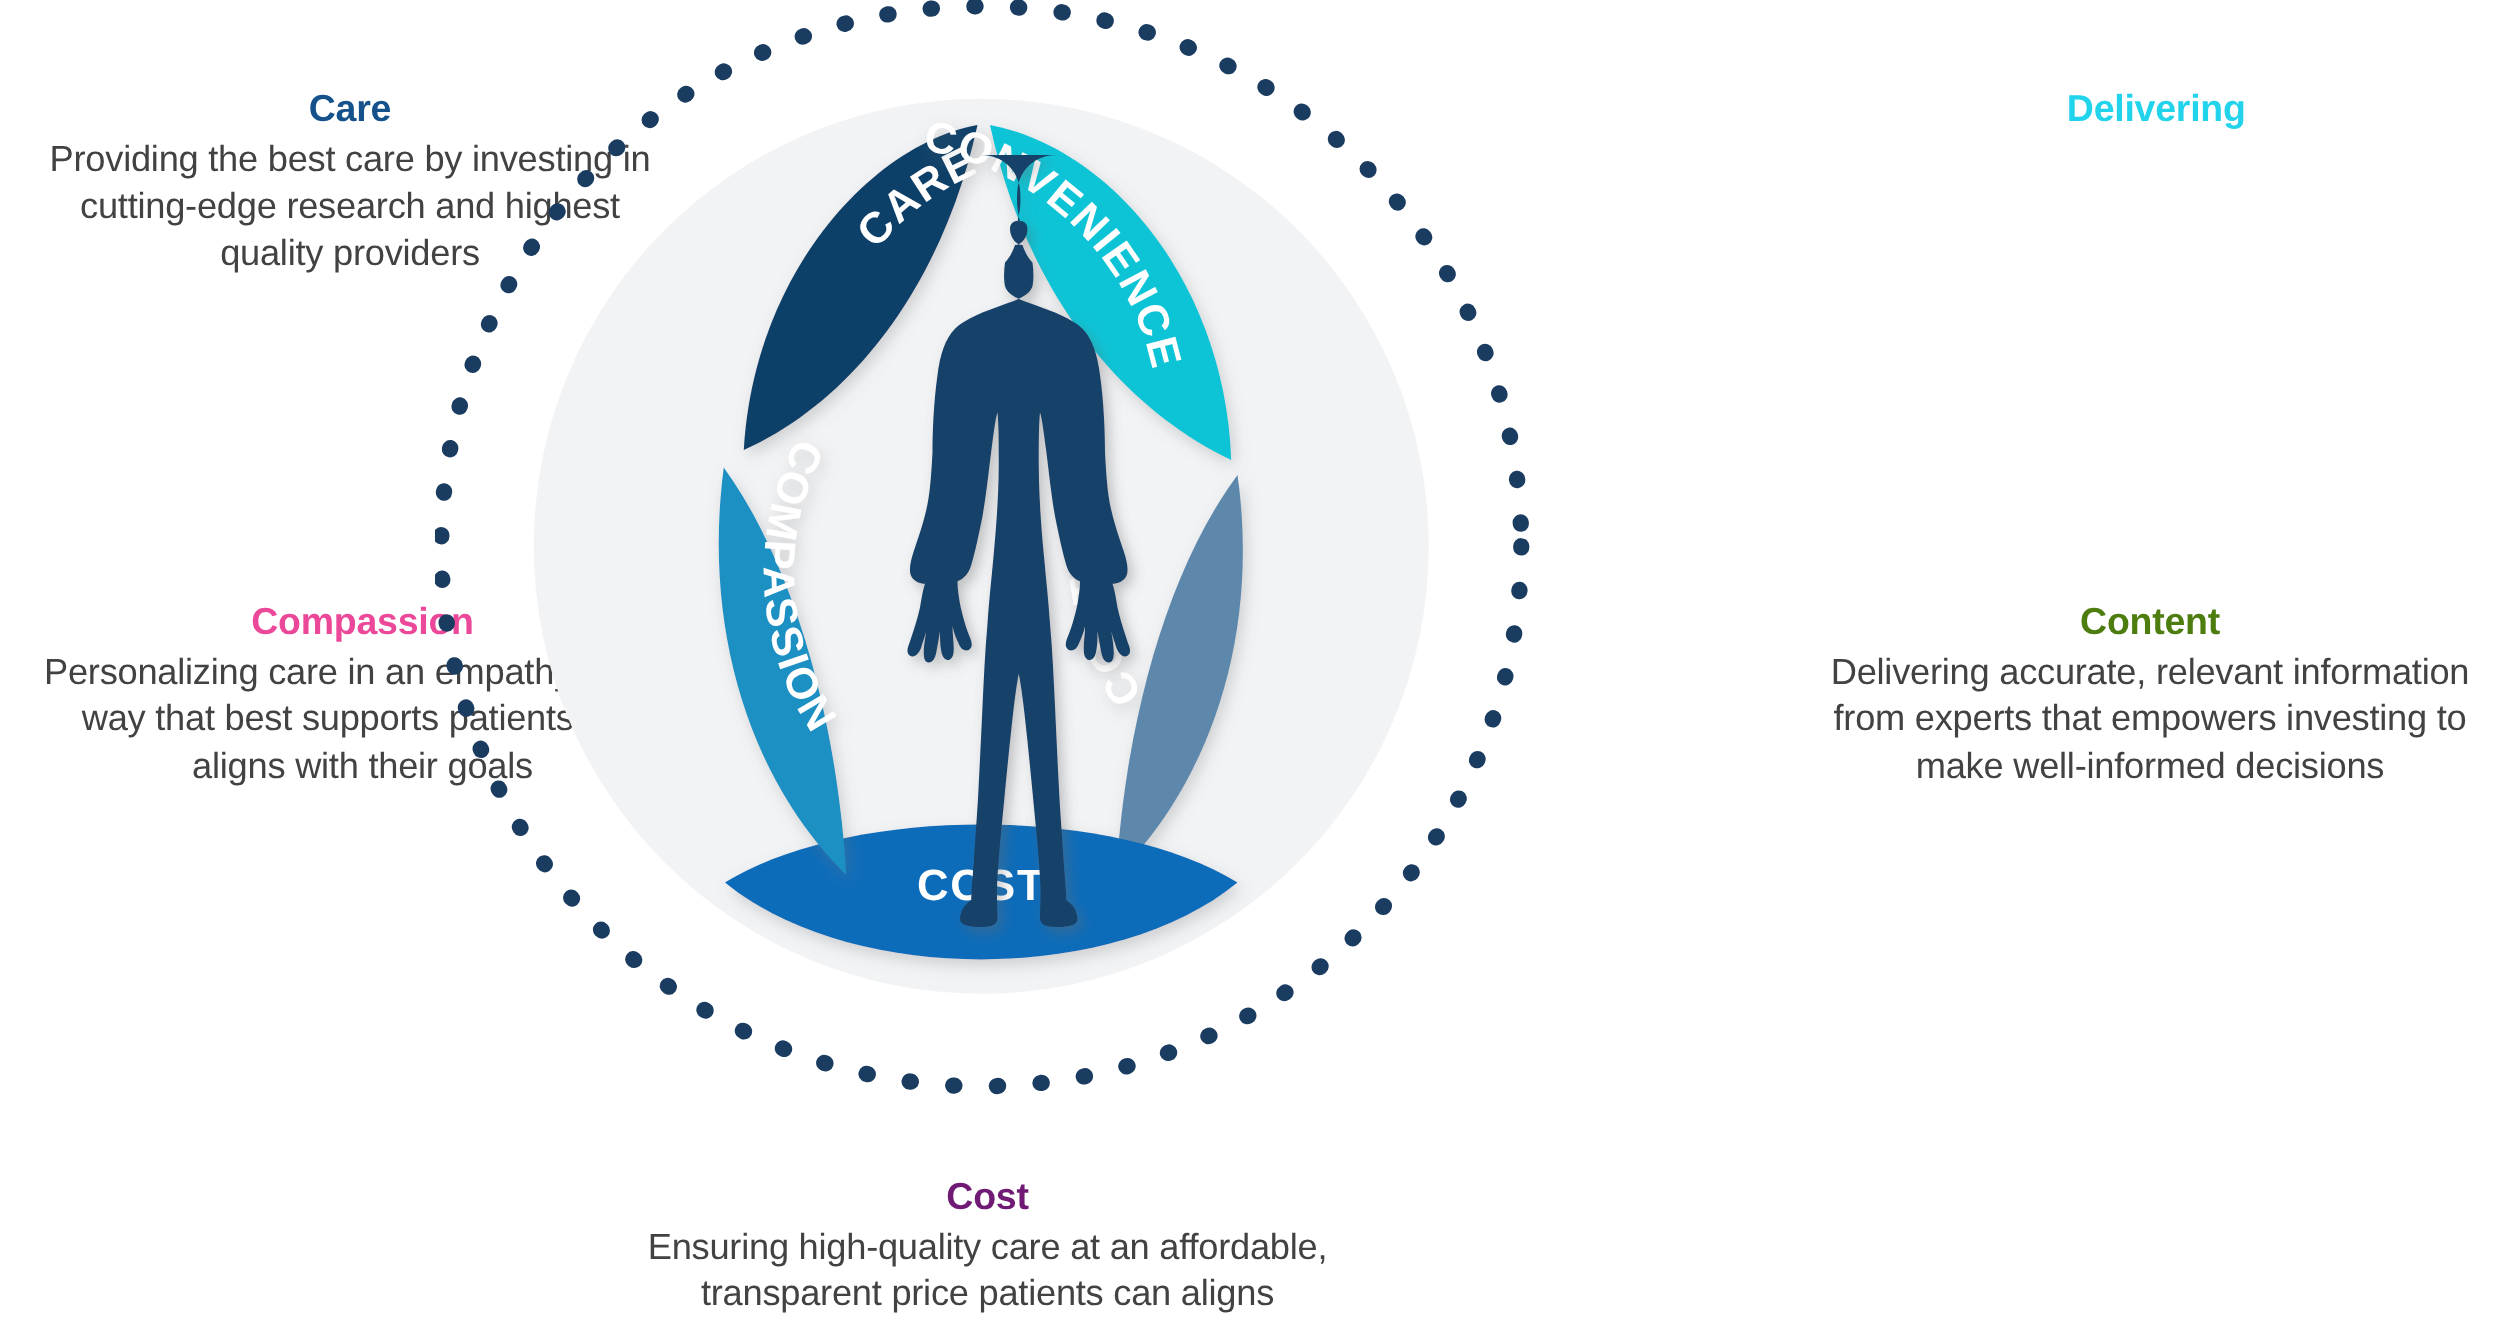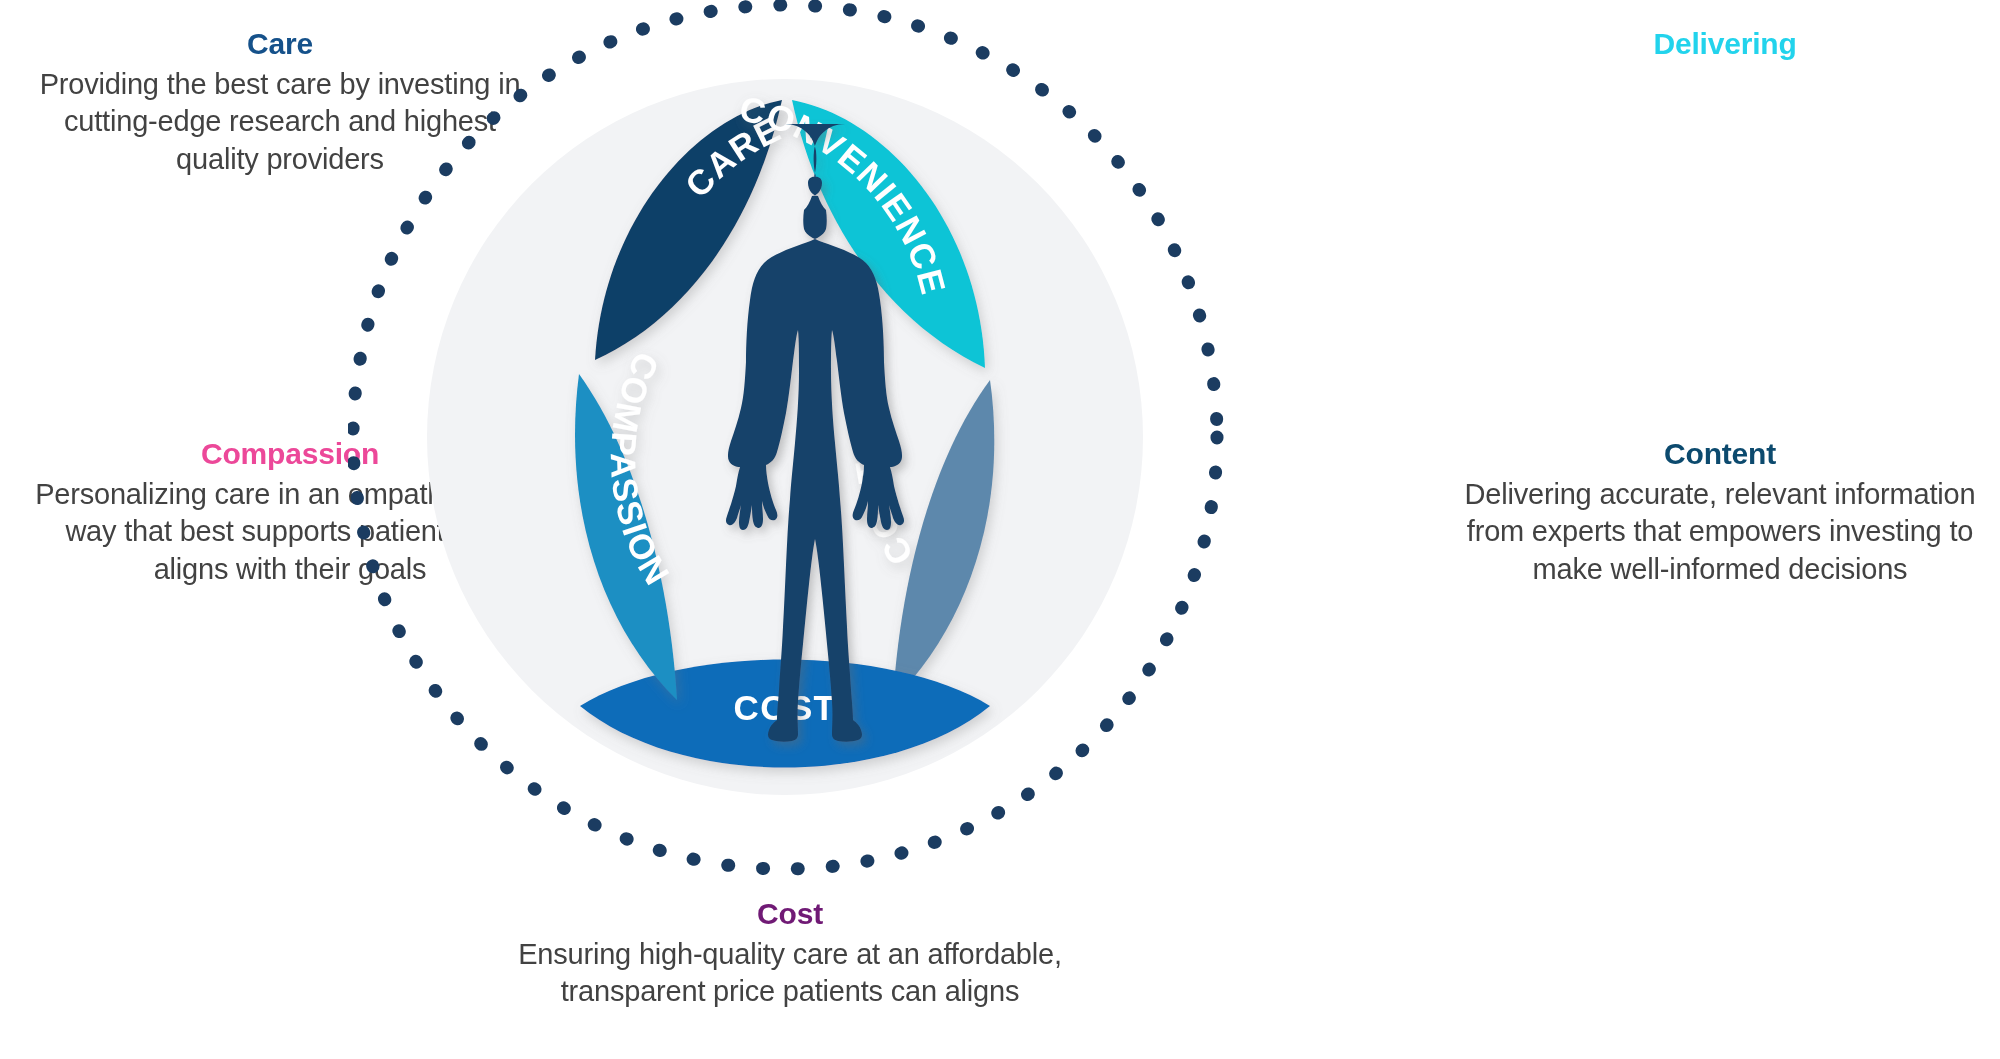--- a/index.html
+++ b/index.html
@@ -26,20 +26,21 @@
     position: absolute;
     text-align: center;
     color: #3f3f3f;
   }
   .callout .c-title {
     font-size: 30px;
     font-weight: bold;
     line-height: 1.22;
     margin-bottom: 3px;
     letter-spacing: -0.2px;
+    margin-top: 44px;
   }
   .callout .c-body {
     font-size: 29px;
     line-height: 1.30;
     color: #424242;
     letter-spacing: -0.2px;
   }
 
   #callout-care      { left: 20px;   top: 26px;  width: 520px; }
   #callout-conv      { left: 1455px; top: 26px;  width: 540px; }
@@ -77,21 +78,21 @@
   <div class="callout" id="callout-conv">
     <div class="c-title" style="color: rgb(34, 211, 236);">Delivering</div>
   </div>
 
   <div class="callout" id="callout-compass">
     <div class="c-title" style="color: #ec4899; text-align: center;">Compassion</div>
     <div class="c-body">Personalizing care in an empathy-driven way that best supports patients and aligns with their goals</div>
   </div>
 
   <div class="callout" id="callout-content">
-    <div class="c-title" style="color: #0c4a6e;">Content</div>
+    <div class="c-title" style="color: #4d7c0f;">Content</div>
     <div class="c-body">Delivering accurate, relevant information from experts that empowers investing to make well-informed decisions</div>
   </div>
 
   <div class="callout" id="callout-cost">
     <div class="c-title" style="color: #701a75;">Cost</div>
     <div class="c-body">Ensuring high-quality care at an affordable, transparent price patients can aligns</div>
   </div>
 
   <div id="wheel">
     <svg width="880" height="900" viewBox="0 0 880 900" xmlns="http://www.w3.org/2000/svg">

